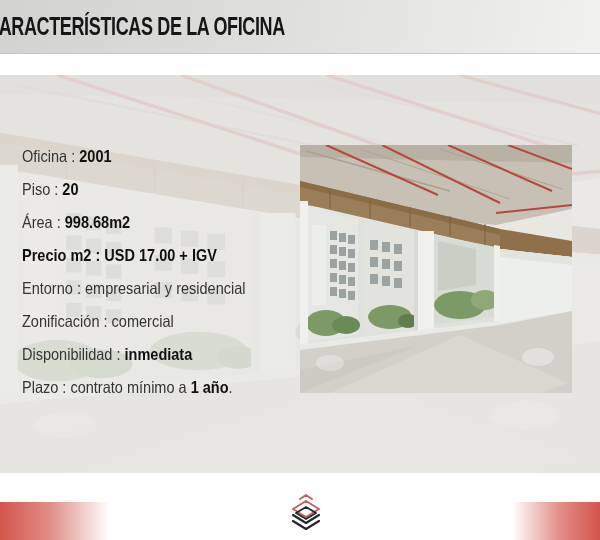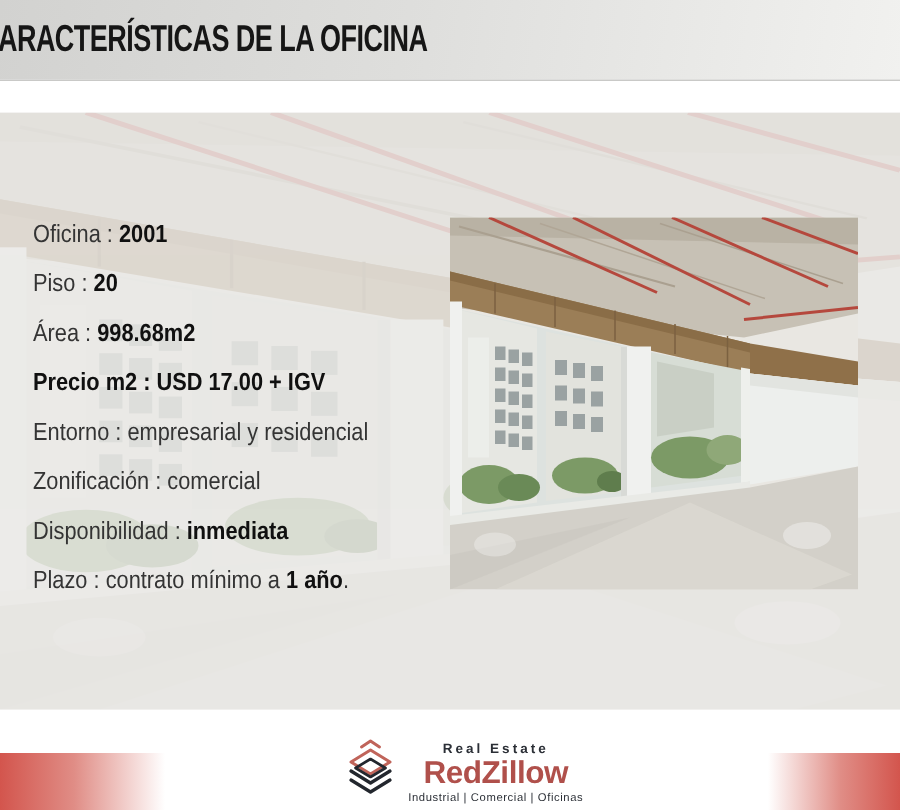--- a/index.html
+++ b/index.html
@@ -187,21 +187,16 @@
     <div class="logo">
       <span class="logo-icon">
         <svg width="32" height="42" viewBox="0 0 32 42">
           <polyline points="10,7 16,3 22,7" fill="none" stroke="#c0645a" stroke-width="2" stroke-linecap="round" stroke-linejoin="round"></polyline>
           <polygon points="16,9 29,17 16,25 3,17" fill="none" stroke="#c0645a" stroke-width="2" stroke-linejoin="round"></polygon>
           <polygon points="16,15 26,21 16,27 6,21" fill="none" stroke="#23272e" stroke-width="1.8" stroke-linejoin="round"></polygon>
           <polyline points="3,23 16,31 29,23" fill="none" stroke="#23272e" stroke-width="2.2" stroke-linecap="round" stroke-linejoin="round"></polyline>
           <polyline points="3,29 16,37 29,29" fill="none" stroke="#23272e" stroke-width="2.2" stroke-linecap="round" stroke-linejoin="round"></polyline>
         </svg>
       </span>
-      <span class="logo-text">
-        <span class="logo-tag-top">Real Estate</span>
-        <span class="logo-brand">RedZillow</span>
-        <span class="logo-tag-bottom">Industrial | Comercial | Oficinas</span>
-      </span>
     </div>
   </footer>
 
 </div>
 
 </body></html>

